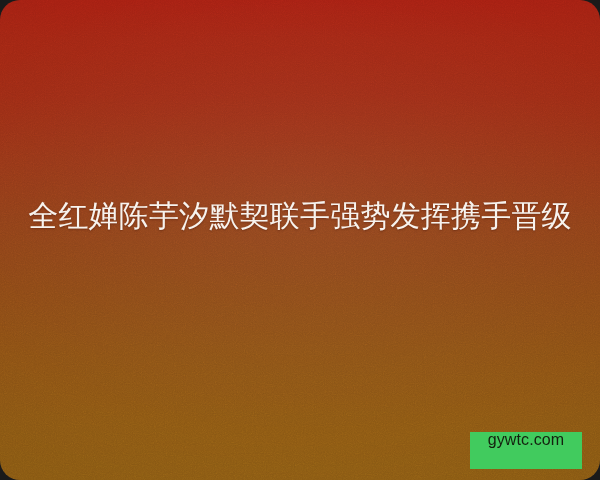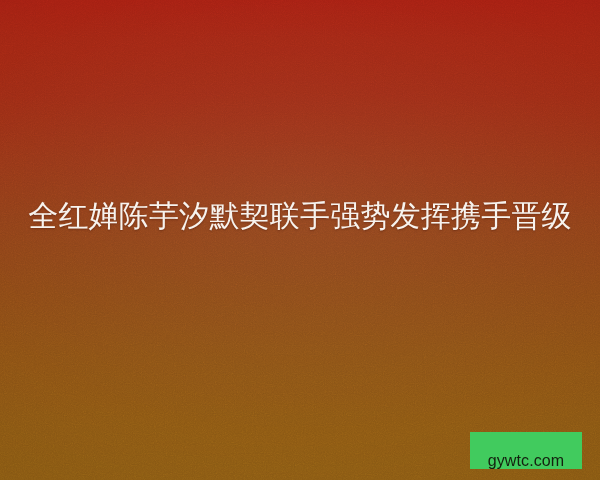--- a/index.html
+++ b/index.html
@@ -25,20 +25,21 @@
         #a41f12 0%,
         #a02513 8%,
         #9b2a14 20%,
         #943516 34%,
         #8d3e17 46%,
         #8a4715 60%,
         #8a5014 74%,
         #8b5713 88%,
         #8c5b13 100%
     );
+    border-radius: 20px;
   }
 
   
   #poster .noise {
     position: absolute;
     inset: 0;
     pointer-events: none;
     opacity: .30;
     mix-blend-mode: overlay;
   }
@@ -77,21 +78,21 @@
 
   
   .watermark {
     position: absolute;
     left: 470px;
     top: 432px;
     width: 112px;
     height: 37px;
     background: #41cb5e;
     display: flex;
-    align-items: flex-end;
+    align-items: flex-start;
     justify-content: center;
     box-sizing: border-box;
   }
   .watermark .wm-text {
     color: #14210f;
     font-family: "Liberation Sans", "DejaVu Sans", sans-serif;
     font-size: 16px;
     line-height: 1;
     letter-spacing: 0.1px;
     font-weight: 400;

